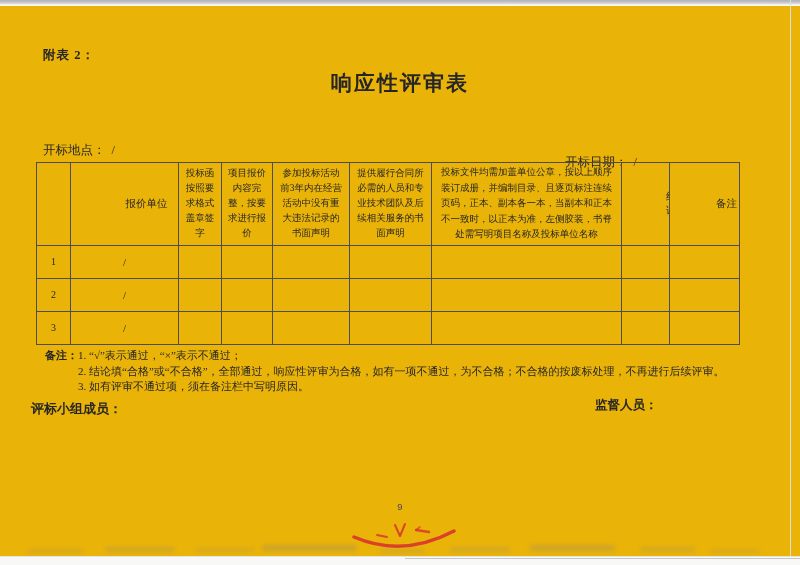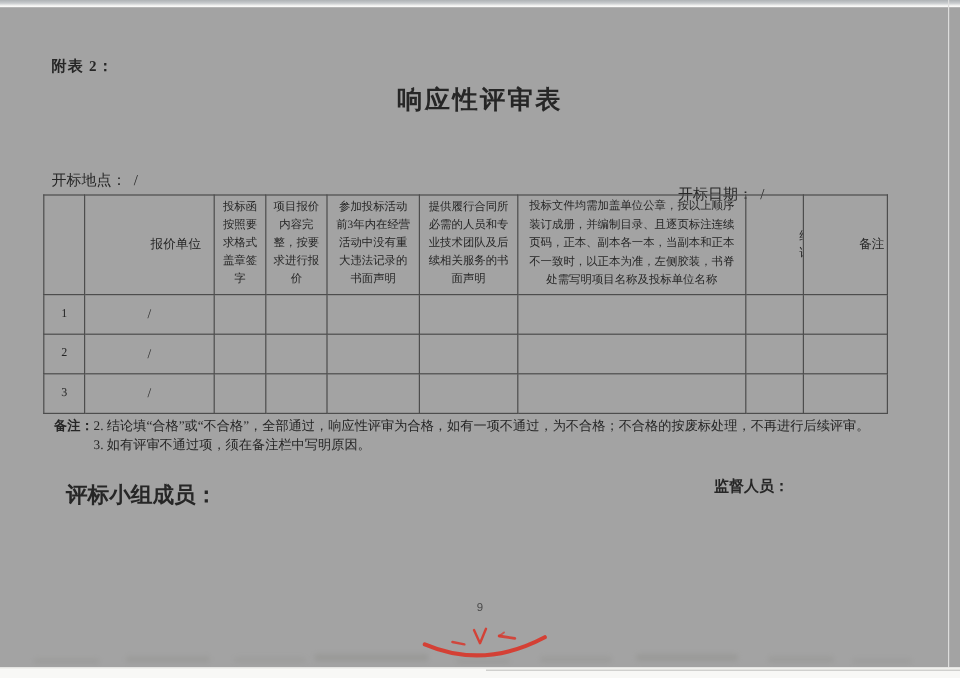--- a/index.html
+++ b/index.html
@@ -3,21 +3,21 @@
 <meta charset="utf-8">
 <style>
   * { margin: 0; padding: 0; box-sizing: border-box; }
   html, body { background: #e9e9e9; }
   body { font-family: "Liberation Serif", "DejaVu Serif", serif; }
 
   .page {
     position: relative;
     width: 800px;
     height: 565px;
-    background: #a3a3a3;
+    background: #eab308;
     overflow: hidden;
     color: #262626;
   }
 
   
   .scan-top-edge {
     position: absolute; top: 0; left: 0; width: 100%; height: 6px;
     background: linear-gradient(#aeb2b5 0%, #c9ccce 45%, #f4f4f3 80%, #fdfdfc 100%);
   }
   .scan-right-edge {
@@ -82,21 +82,21 @@
 
   .notes {
     position: absolute; left: 45px; top: 348px; width: 740px;
     font-size: 11px; line-height: 15.5px;
     display: flex; align-items: flex-start; justify-content: flex-end;
   }
   .notes .notes-label { font-weight: bold; flex: 0 0 auto; }
   .notes .note-list { flex: 1 1 auto; }
   .notes .note-item { white-space: nowrap; }
 
-  .sig-committee { position: absolute; left: 55px; top: 400px; font-size: 18px; font-weight: bold; }
+  .sig-committee { position: absolute; left: 31px; top: 400px; font-size: 13px; font-weight: bold; }
   .sig-supervisor { position: absolute; left: 565px; top: 397px; font-size: 12.5px; font-weight: bold; margin-left: 30px; }
 
   .page-number {
     position: absolute; left: 0; top: 501px; width: 100%;
     text-align: center; font-size: 9.5px; color: #4a4a4a;
     font-family: "Liberation Sans", sans-serif;
   }
 
   .seal {
     position: absolute; left: 348px; top: 518px; width: 112px; height: 38px;
@@ -177,20 +177,21 @@
         <td></td>
         <td></td>
         <td></td>
       </tr>
     </tbody>
   </table>
 
   <div class="notes">
     <span class="notes-label">备注：</span>
     <span class="note-list">
+      <div class="note-item">1. “√”表示通过，“×”表示不通过；</div>
       <div class="note-item">2. 结论填“合格”或“不合格”，全部通过，响应性评审为合格，如有一项不通过，为不合格；不合格的按废标处理，不再进行后续评审。</div>
       <div class="note-item">3. 如有评审不通过项，须在备注栏中写明原因。</div>
     </span>
   </div>
 
   <div class="sig-committee">评标小组成员：</div>
   <div class="sig-supervisor">监督人员：</div>
 
   <div class="page-number">9</div>
 

